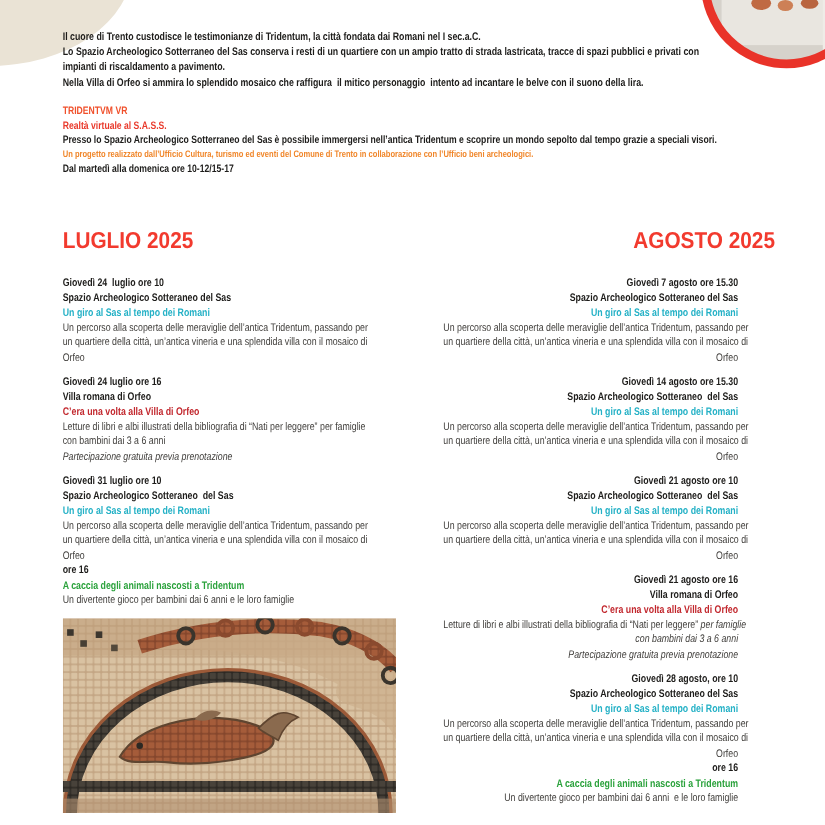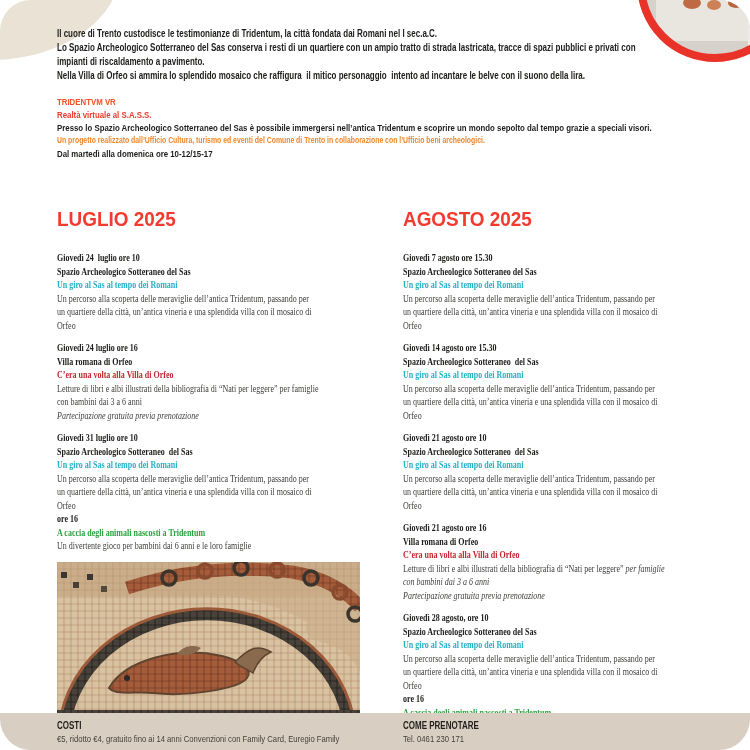--- a/index.html
+++ b/index.html
@@ -1,18 +1,18 @@
 <!DOCTYPE html>
 <html><head>
 <meta charset="utf-8">
 <style>
   html,body{margin:0;padding:0;}
   body{width:750px;height:750px;overflow:hidden;background:#ffffff;
        font-family:"Liberation Sans",sans-serif;}
-  .page{position:relative;width:750px;height:750px;overflow:hidden;background:#ffffff;border-radius:31px;}
+  .page{position:relative;width:750px;height:750px;overflow:hidden;background:#ffffff;}
 
   
   .blob{position:absolute;left:-140px;top:-120px;width:260px;height:180px;
         border-radius:50%;background:#eae3d5;z-index:1;}
 
   
   .photo-circle{position:absolute;left:636px;top:-95px;width:158px;height:158px;z-index:6;}
 
   
   .ln{white-space:pre;transform:scaleX(0.8);transform-origin:0 50%;
@@ -24,24 +24,24 @@
   .vr{position:absolute;left:57px;top:95px;z-index:2;}
   .vr-line{font-weight:bold;font-size:9.8px;line-height:13px;}
   .vr-title{color:#f0502b;}
   .vr-sub{color:#e93a2c;}
   .vr-body{color:#1d1c1a;}
   .vr-project{color:#f0862a;font-size:8.6px;}
   .vr-hours{color:#1d1c1a;}
 
   .col{position:absolute;top:174px;z-index:2;margin-top:34px;}
   .col-left{left:57px;width:330px;}
-  .col-right{left:403px;width:335px;}
+  .col-right{left:403px;width:335px;text-align:right;}
   .col-title{margin:0 0 21px 0;font-size:21px;line-height:22px;font-weight:bold;
              color:#f23a2e;transform:scaleX(0.9);transform-origin:0 50%;white-space:pre;}
-  .event{margin-bottom:9px;font-family:Liberation Serif, serif;}
+  .event{margin-bottom:9px;}
   .d,.p{font-weight:bold;color:#1d1c1a;}
   .tt{font-weight:bold;color:#24b1c6;}
   .tr{font-weight:bold;color:#c2282e;}
   .tg{font-weight:bold;color:#2ba23c;}
   .b{color:#3f3d3a;}
   .bi{color:#3f3d3a;font-style:italic;}
   span.b{color:#3f3d3a;}
   span.bi{color:#3f3d3a;font-style:italic;}
 
   .mosaic{margin-top:7px;width:303px;height:177px;overflow:hidden;}
@@ -224,26 +224,14 @@
         <ellipse cx="78" cy="100" rx="7" ry="5" fill="#cd8056"></ellipse>
         <ellipse cx="100" cy="98" rx="8" ry="5" fill="#b96540"></ellipse>
         <path d="M112,158 L112,56 Q126,36 142,44 L158,52 L158,158 Z" fill="#efece7"></path>
         <path d="M106,10 C130,0 156,12 158,36 L158,120 C138,118 114,92 106,56 Z" fill="#211b18"></path>
         <path d="M118,58 C123,80 131,94 141,104 L133,110 C123,97 116,79 113,60 Z" fill="#6e2f2a"></path>
       </g>
       <circle cx="79" cy="79" r="74" fill="none" stroke="#e93329" stroke-width="8"></circle>
     </svg>
   </div>
 
-  <div class="band">
-    <div class="f-col f-col-left">
-      <div class="ln f-title">COSTI</div>
-      <div class="ln f-line">€5, ridotto €4, gratuito fino ai 14 anni Convenzioni con Family Card, Euregio Family</div>
-
-    </div>
-    <div class="f-col f-col-right">
-      <div class="ln f-title">COME PRENOTARE</div>
-      <div class="ln f-line">Tel. 0461 230 171</div>
-
-    </div>
-  </div>
 
 </div>
 
 </body></html>

